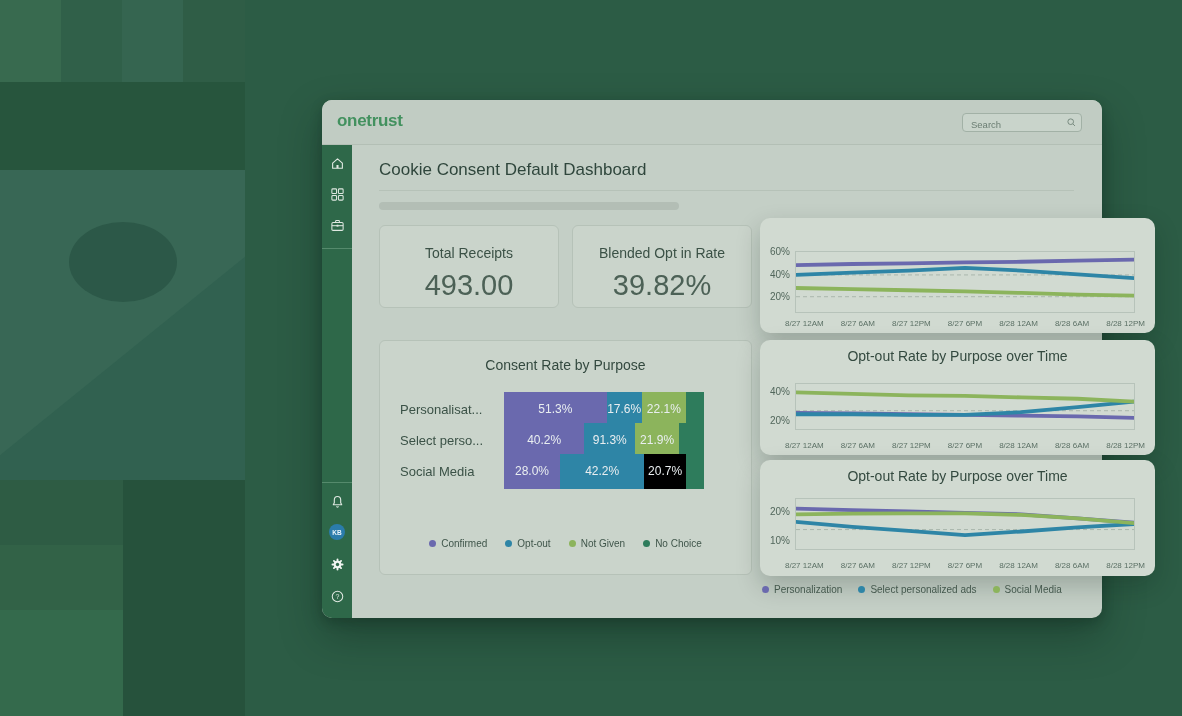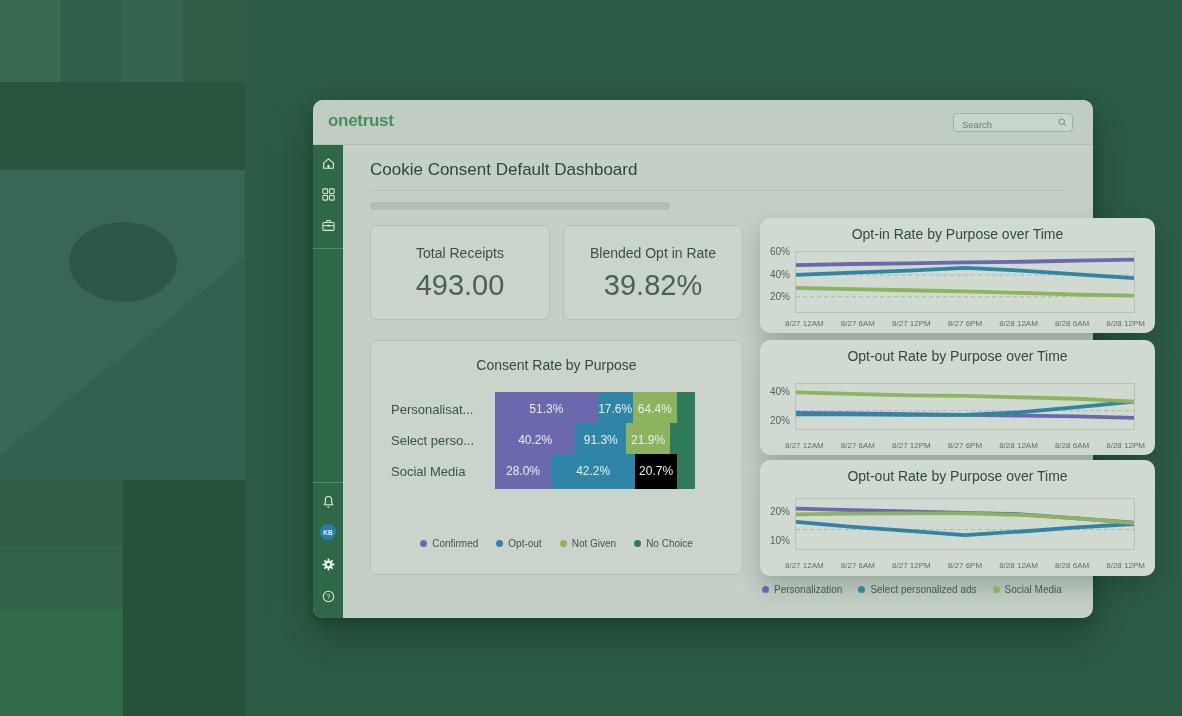--- a/index.html
+++ b/index.html
@@ -18,21 +18,21 @@
   .teal-tri{position:absolute;inset:0;background:#386755;
             clip-path:polygon(0 0,100% 0,100% 28%,0 92%);}
   .teal-circle{position:absolute;left:69px;top:52px;width:108px;height:80px;
                border-radius:50%;background:#2c5848;}
   .l1{left:0;top:480px;width:123px;height:65px;background:#2e5c44;}
   .l2{left:0;top:545px;width:123px;height:65px;background:#326247;}
   .l3{left:0;top:610px;width:123px;height:106px;background:#346a4c;}
   .rc{left:123px;top:480px;width:122px;height:236px;background:#26523c;}
 
   
-  .window{position:absolute;left:313px;top:100px;width:780px;height:518px;
+  .window{position:absolute;left:322px;top:100px;width:780px;height:518px;
           background:#c4cfc6;border-radius:10px;
           box-shadow:0 18px 40px rgba(8,28,19,.35),0 4px 12px rgba(8,28,19,.25);text-decoration:underline;}
   .topbar{position:absolute;left:0;top:0;right:0;height:45px;background:#c1ccc3;
           border-radius:10px 10px 0 0;border-bottom:1px solid #b3bfb5;box-sizing:border-box;}
   .logo{position:absolute;left:15px;top:11px;font-size:17px;font-weight:700;
         color:#43915f;letter-spacing:-.3px;}
   .search{position:absolute;right:20px;top:13px;width:120px;height:19px;
           border:1px solid #a2b1a6;border-radius:4px;background:#c9d4cb;box-sizing:border-box;}
   .search input{border:none;background:transparent;outline:none;width:100%;height:100%;
           font-family:"Liberation Sans",sans-serif;font-size:9.5px;color:#50645a;
@@ -55,21 +55,21 @@
   .side .i-gear{margin-top:17px;}
   .side .i-help{margin-top:17px;margin-bottom:14px;}
 
   
   .content{position:absolute;left:30px;top:45px;right:0;bottom:0;}
   .page-title{position:absolute;left:27px;top:15px;margin:0;font-size:17px;
               font-weight:400;color:#2f463c;}
   .title-hr{position:absolute;left:27px;top:45px;width:695px;height:1px;background:#b6c2b8;}
   .pill{position:absolute;left:27px;top:57px;width:300px;height:8px;border-radius:4px;
         background:#b3beb5;}
-  .stat-card{position:absolute;top:80px;width:180px;height:95px;background:#cad4cb;
+  .stat-card{position:absolute;top:80px;width:180px;height:83px;background:#cad4cb;
              border:1px solid #b6c2b8;border-radius:6px;text-align:center;box-sizing:border-box;}
   .c1{left:27px;} .c2{left:220px;}
   .stat-label{margin-top:19px;font-size:14px;color:#3b5146;}
   .stat-value{margin-top:8px;font-size:29px;color:#4c6156;}
 
   .consent-card{position:absolute;left:27px;top:195px;width:373px;height:235px;
                 background:#cad4cb;border:1px solid #b6c2b8;border-radius:6px;box-sizing:border-box;}
   .consent-title{text-align:center;margin-top:16px;font-size:14px;color:#33493f;}
   #consent-rows{position:absolute;left:20px;top:56px;}
   .crow{display:flex;align-items:center;height:24px;margin-bottom:7px;}
@@ -185,21 +185,21 @@
     </div>
 
     <div class="consent-card">
       <div class="consent-title">Consent Rate by Purpose</div>
       <div id="consent-rows">
           <div class="crow">
             <span class="crow-label">Personalisat...</span>
             <div class="cbar">
               <span class="cseg" style="width: 51.3%; background: rgb(106, 105, 174);">51.3%</span>
               <span class="cseg" style="width: 17.6%; background: rgb(46, 133, 166);">17.6%</span>
-              <span class="cseg" style="width: 22.1%; background: rgb(140, 180, 92);">64.4%</span>
+              <span class="cseg" style="width: 22.1%; background: rgb(140, 180, 92);">22.1%</span>
               <span class="cseg" style="width: 9%; background: rgb(46, 124, 92);"></span>
             </div>
           </div>
           <div class="crow">
             <span class="crow-label">Select perso...</span>
             <div class="cbar">
               <span class="cseg" style="width: 40.2%; background: rgb(106, 105, 174);">40.2%</span>
               <span class="cseg" style="width: 25.4%; background: rgb(46, 133, 166);">91.3%</span>
               <span class="cseg" style="width: 21.9%; background: rgb(140, 180, 92);">21.9%</span>
               <span class="cseg" style="width: 12.5%; background: rgb(46, 124, 92);"></span>
@@ -231,21 +231,20 @@
           <span class="leg-item">
             <span class="dot" style="background: rgb(46, 124, 92);"></span>
             <span>No Choice</span>
           </span>
         </div>
     </div>
   </div>
 </div>
 
 <div class="line-card lc1">
-  <div class="lc-title">Opt-in Rate by Purpose over Time</div>
   <div class="plot" style="top: 33px; height: 62px;">
       <svg viewBox="0 0 340 62" preserveAspectRatio="none">
         <line x1="0" y1="46.2" x2="340" y2="46.2" stroke="#aab7ad" stroke-width="1" stroke-dasharray="4 3" vector-effect="non-scaling-stroke"></line>
         <line x1="0" y1="23.7" x2="340" y2="23.7" stroke="#aab7ad" stroke-width="1" stroke-dasharray="4 3" vector-effect="non-scaling-stroke"></line>
         <polyline points="0.0,13.5 56.7,12.4 113.3,11.8 170.0,10.7 226.7,10.1 283.3,9.0 340.0,7.9" fill="none" stroke="#6a69ae" stroke-width="3.8" stroke-linecap="round" stroke-linejoin="round" vector-effect="non-scaling-stroke"></polyline>
         <polyline points="0.0,23.7 56.7,21.4 113.3,19.2 170.0,16.3 226.7,19.2 283.3,23.1 340.0,27.1" fill="none" stroke="#2e85a6" stroke-width="3.8" stroke-linecap="round" stroke-linejoin="round" vector-effect="non-scaling-stroke"></polyline>
         <polyline points="0.0,37.2 56.7,38.3 113.3,39.5 170.0,40.6 226.7,42.3 283.3,44.0 340.0,45.1" fill="none" stroke="#8cb45c" stroke-width="3.8" stroke-linecap="round" stroke-linejoin="round" vector-effect="non-scaling-stroke"></polyline>
       </svg>
     </div>
 <span class="ytick" style="top: 73.2182px;">20%</span>

